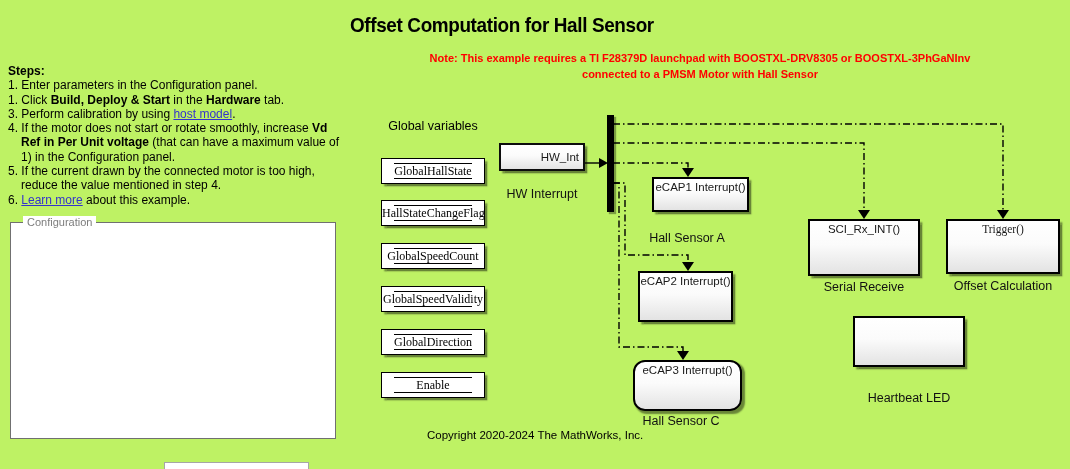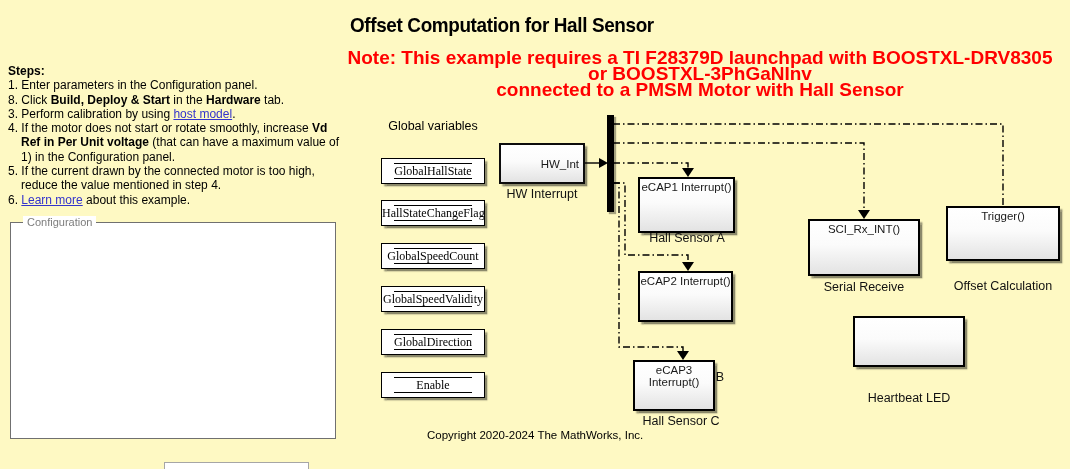--- a/index.html
+++ b/index.html
@@ -1,24 +1,24 @@
 <!DOCTYPE html>
 <html><head>
 <meta charset="utf-8">
 <style>
   * { margin:0; padding:0; box-sizing:border-box; }
   html,body { background:#ffffff; }
   body { font-family:"Liberation Sans", sans-serif; color:#1a1a1a; }
-  #canvas { position:relative; width:1070px; height:469px; background:#fef9c3; overflow:hidden; }
+  #canvas { position:relative; width:1070px; height:469px; background:#bef264; overflow:hidden; }
 
   
   .title { position:absolute; left:350px; top:13px; font-size:21px; font-weight:bold;
            letter-spacing:-0.4px; transform:scaleX(0.90); transform-origin:left top; white-space:nowrap; color:#000; }
   .note  { position:absolute; left:338px; top:50px; width:724px; text-align:center;
-           color:#ff0000; font-weight:bold; font-size:19px; line-height:16px; }
+           color:#ff0000; font-weight:bold; font-size:11px; line-height:16px; }
 
   
   .steps { position:absolute; left:8px; top:64px; width:334px; font-size:12px; line-height:14.3px; color:#000; }
   .steps .hd { font-weight:bold; }
   .step { padding-left:13px; text-indent:-13px; }
   .b { font-weight:bold; }
   .link { color:#3333cc; text-decoration:underline; cursor:pointer; }
 
   
   .cfg { position:absolute; left:10px; top:222px; width:326px; height:217px; border:1.4px solid #707070; background:#fff; }
@@ -58,21 +58,21 @@
 
   <div class="title">Offset Computation for Hall Sensor</div>
   <div class="note">
     <div>Note: This example requires a TI F28379D launchpad with BOOSTXL-DRV8305 or BOOSTXL-3PhGaNInv</div>
     <div>connected to a PMSM Motor with Hall Sensor</div>
   </div>
 
   <div class="steps">
     <div class="hd">Steps:</div>
     <div class="step"><span>1. Enter parameters in the Configuration panel.</span></div>
-    <div class="step"><span>8. Click  </span><span class="b">Build, Deploy &amp; Start</span><span> in the </span><span class="b">Hardware</span><span> tab.</span></div>
+    <div class="step"><span>1. Click  </span><span class="b">Build, Deploy &amp; Start</span><span> in the </span><span class="b">Hardware</span><span> tab.</span></div>
     <div class="step"><span>3. Perform calibration by using </span><span class="link">host model</span><span>.</span></div>
     <div class="step"><span>4. If the motor does not start or rotate smoothly, increase </span><span class="b">Vd Ref in Per Unit voltage</span><span> (that can have a maximum value of 1) in the Configuration panel.</span></div>
     <div class="step"><span>5. If the current drawn by the connected motor is too high, reduce the value mentioned in step 4.</span></div>
     <div class="step"><span>6. </span><span class="link">Learn more</span><span> about this example.</span></div>
   </div>
 
   <div class="cfg">
     <span class="cfg-legend">Configuration</span>
 
     <div class="row" style="top:239px; height:26px;">
@@ -129,48 +129,48 @@
     <g fill="#000">
       <polygon points="599,158 599,168 608,163"></polygon>
       <polygon points="997,210 1009,210 1003,219"></polygon>
       <polygon points="858,210 870,210 864,219"></polygon>
       <polygon points="682,168 694,168 688,177"></polygon>
       <polygon points="682,262 694,262 688,271"></polygon>
       <polygon points="677,351 689,351 683,360"></polygon>
     </g>
   </svg>
 
-  <div class="blk thin" style="left:499px; top:143px; width:86px; height:41px;">
+  <div class="blk thin" style="left:499px; top:143px; width:86px; height:28px;">
     <span class="port-right">HW_Int</span>
   </div>
   <div class="blk-label" style="left:542px; top:187px;">HW Interrupt</div>
 
   <div class="busbar"></div>
 
-  <div class="blk thick" style="left:638px; top:177px; width:97px; height:56px;">
+  <div class="blk thick" style="left:652px; top:177px; width:97px; height:35px;">
     <span class="port-top">eCAP1 Interrupt()</span>
   </div>
   <div class="blk-label" style="left:687px; top:231px;">Hall Sensor A</div>
 
   <div class="blk thick" style="left:638px; top:271px; width:95px; height:51px;">
     <span class="port-top">eCAP2 Interrupt()</span>
   </div>
   <div class="blk-label" style="left:686px; top:326px;margin-top:44px;">Hall Sensor B</div>
 
-  <div class="blk thick" style="left:633px; top:360px; width:82px; height:51px;">
+  <div class="blk thick" style="left:633px; top:360px; width:109px; height:51px;border-radius:12px;">
     <span class="port-top">eCAP3 Interrupt()</span>
   </div>
   <div class="blk-label" style="left:681px; top:414px;">Hall Sensor C</div>
 
   <div class="blk thick" style="left:808px; top:219px; width:112px; height:57px;">
     <span class="port-top">SCI_Rx_INT()</span>
   </div>
   <div class="blk-label" style="left:864px; top:280px;">Serial Receive</div>
 
-  <div class="blk thick" style="left:946px; top:206px; width:114px; height:55px;">
+  <div class="blk thick" style="left:946px; top:219px; width:114px; height:55px;font-family:Liberation Serif, serif;">
     <span class="port-top">Trigger()</span>
   </div>
   <div class="blk-label" style="left:1003px; top:279px;">Offset Calculation</div>
 
   <div class="blk thick" style="left:853px; top:316px; width:112px; height:51px;"></div>
   <div class="blk-label" style="left:909px; top:391px;">Heartbeat LED</div>
 
   <div class="copyright">Copyright 2020-2024 The MathWorks, Inc.</div>
 </div>
 

